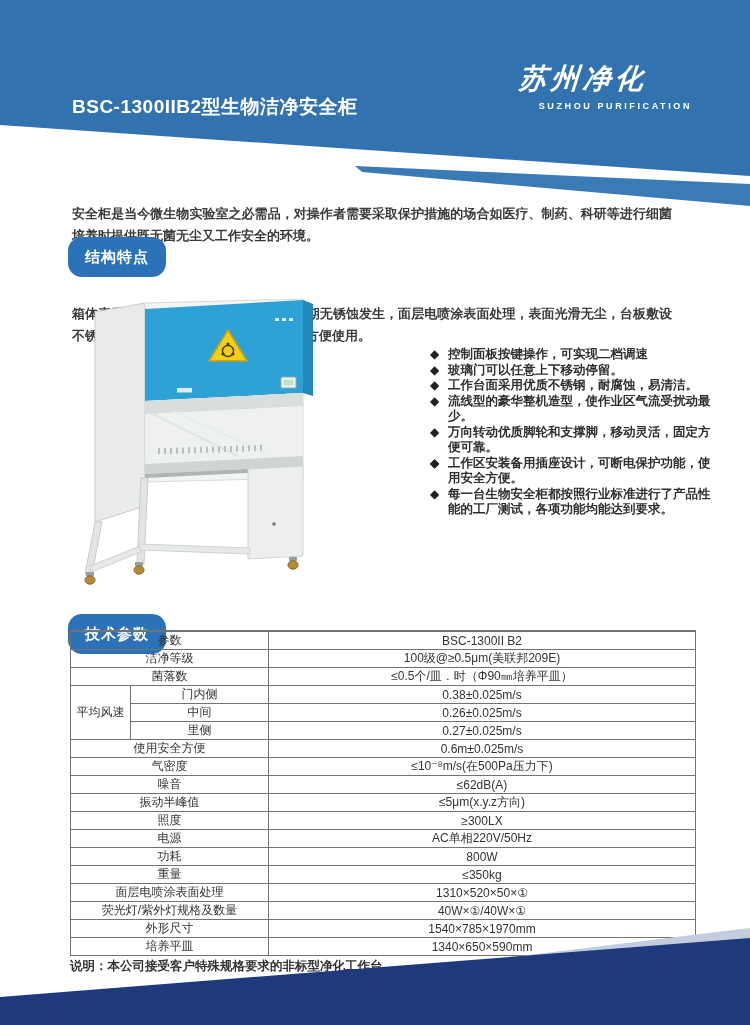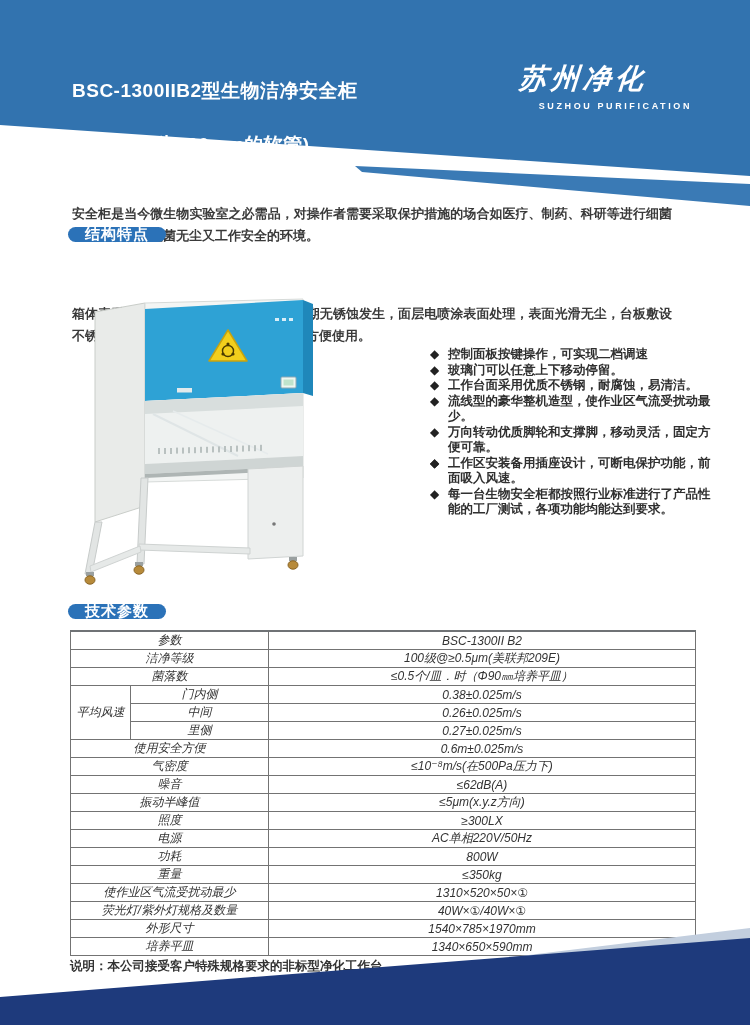--- a/index.html
+++ b/index.html
@@ -12,48 +12,48 @@
   .header-main{
     position:absolute; left:0; top:0; width:750px; height:177px;
     background:#3273af;
     clip-path:polygon(0 0,750px 0,750px 176px,0 125px);
   }
   .header-stripe{
     position:absolute; left:0; top:0; width:750px; height:210px;
     background:#3a7ab5;
     clip-path:polygon(355px 166px,750px 184px,750px 206px,362px 172px);
   }
-  .title-block{position:absolute; left:72px; top:78px; color:#fff;}
+  .title-block{position:absolute; left:72px; top:94px; color:#fff;}
   .title-line1{display:flex; align-items:baseline; font-size:19px; font-weight:bold; letter-spacing:0.5px; white-space:nowrap;}
   .title-paren{margin-left:36px;}
   .title-line2{margin-top:28px; font-size:19px; font-weight:bold; letter-spacing:0.5px;}
   .logo{position:absolute; right:58px; top:60px; text-align:left; color:#fff;}
   .logo-cn{font-size:28px; font-weight:bold; letter-spacing:4px; font-style:italic; transform:skewX(-4deg);}
   .logo-en{margin-top:3px; font-size:9px; font-weight:bold; letter-spacing:2.6px; white-space:nowrap;margin-left:20px;}
   
   .para{position:absolute; left:72px; width:600px; font-size:13px; line-height:22px; font-weight:600; color:#3a3a3a; text-align:justify;}
   .para-intro{top:190px;}
   .para-structure{top:290px;}
   .badge{
-    position:absolute; left:68px; height:15px; padding:0 17px; border-radius:14px;
+    position:absolute; left:68px; height:40px; padding:0 17px; border-radius:14px;
     background:#2b72b8; color:#fff; font-size:15px; font-weight:bold;
-    display:flex; align-items:center; letter-spacing:1px;
+    display:flex; align-items:center; letter-spacing:1px;margin-top:10px;
   }
   .badge-features{top:227px;}
   .badge-specs{top:604px;}
   
   .features{position:absolute; left:430px; top:347px; width:285px; margin:0; padding:0; list-style:none;}
   .features li{position:relative; padding-left:18px; font-size:12.5px; line-height:15.5px; font-weight:bold; color:#2f2f2f; margin-bottom:0;}
   .features li .bullet{position:absolute; left:0; top:0; font-size:12px; color:#222;}
   
   .product{position:absolute; left:78px; top:296px; width:260px; height:295px;}
   
   .spec-table{
     position:absolute; left:70px; top:630px; width:625px; height:322px;
-    border-collapse:collapse; table-layout:fixed; font-size:12px; color:#333;font-style:italic;
+    border-collapse:collapse; table-layout:fixed; font-size:12px; color:#333;
   }
   .spec-table td{border:1px solid #737373; text-align:center; vertical-align:middle; padding:0 3px; overflow:hidden; white-space:nowrap;}
   .spec-table tr:first-child td{border-top:2px solid #6f7275;}
   .c-group{font-weight:normal;}
   .note{position:absolute; left:70px; top:958px; font-size:12.5px; font-weight:bold; color:#333;}
   
   .footer-light{
     position:absolute; left:0; top:920px; width:750px; height:105px;
     background:#c2cede;
     clip-path:polygon(160px 80px,750px 8px,750px 20px,160px 85px);
@@ -162,21 +162,21 @@
     </g>
   </svg>
 
   <ul class="features">
       <li><span class="bullet">◆</span><span>控制面板按键操作，可实现二档调速</span></li>
       <li><span class="bullet">◆</span><span>玻璃门可以任意上下移动停留。</span></li>
       <li><span class="bullet">◆</span><span>工作台面采用优质不锈钢，耐腐蚀，易清洁。</span></li>
       <li><span class="bullet">◆</span><span>流线型的豪华整机造型，使作业区气流受扰动最少。</span></li>
       <li><span class="bullet">◆</span><span>万向转动优质脚轮和支撑脚，移动灵活，固定方便可靠。</span></li>
       <li><span class="bullet">◆</span></li>
-      <li><span class="bullet">◆</span><span>工作区安装备用插座设计，可断电保护功能，前面吸入风速。</span></li>
+      <li><span class="bullet">◆</span><span>工作区安装备用插座设计，可断电保护功能，使用安全方便。</span></li>
       <li><span class="bullet">◆</span><span>每一台生物安全柜都按照行业标准进行了产品性能的工厂测试，各项功能均能达到要求。</span></li>
     </ul>
 
   <div class="badge badge-specs">技术参数</div>
 
   <table class="spec-table">
     <colgroup>
         <col style="width:60px">
         <col style="width:138px">
         <col style="width:427px">
@@ -233,21 +233,21 @@
         </tr>
         <tr>
           <td colspan="2" class="c-label">功耗</td>
           <td class="c-value">800W</td>
         </tr>
         <tr>
           <td colspan="2" class="c-label">重量</td>
           <td class="c-value">≤350kg</td>
         </tr>
         <tr>
-          <td colspan="2" class="c-label">使作业区气流受扰动最少</td>
+          <td colspan="2" class="c-label">面层电喷涂表面处理</td>
           <td class="c-value">1310×520×50×①</td>
         </tr>
         <tr>
           <td colspan="2" class="c-label">荧光灯/紫外灯规格及数量</td>
           <td class="c-value">40W×①/40W×①</td>
         </tr>
         <tr>
           <td colspan="2" class="c-label">外形尺寸</td>
           <td class="c-value">1540×785×1970mm</td>
         </tr>

